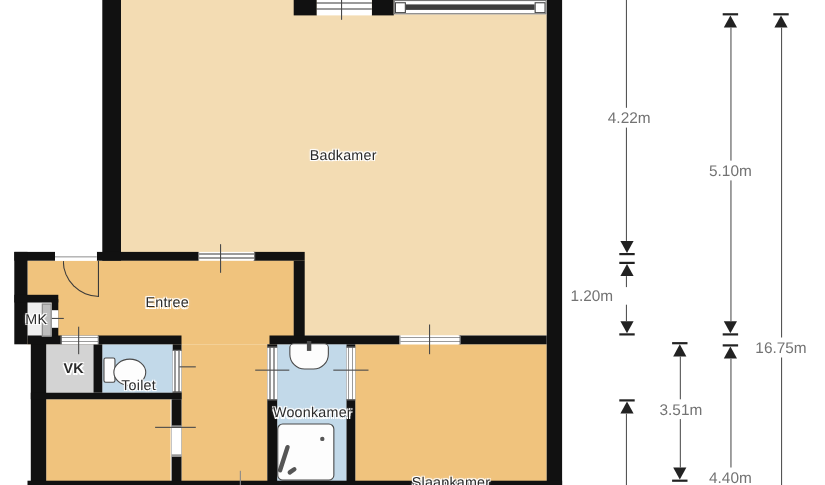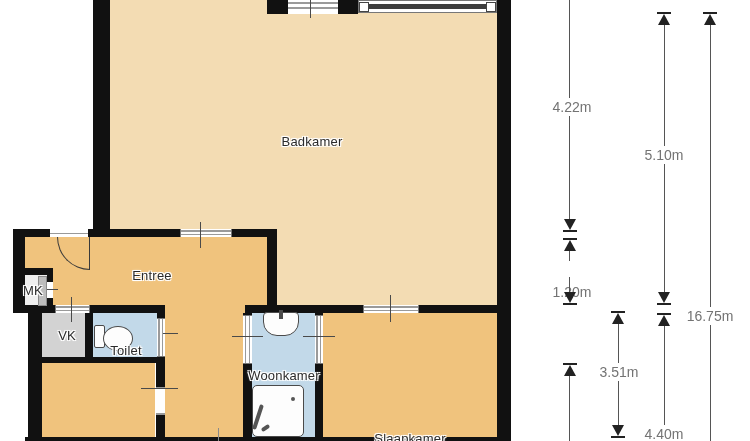--- a/index.html
+++ b/index.html
@@ -141,34 +141,34 @@
   <div class="abs" style="left:279px;top:310px;width:4px;height:9px;background:#4a4a4a;"></div>
 
   <div class="fix" style="left:252px;top:385px;width:52px;height:52px;border-radius:5px;"></div>
   <div class="abs" style="left:291px;top:397px;width:4px;height:4px;background:#555;border-radius:50%;"></div>
   <div class="abs" style="left:256px;top:404px;width:4px;height:26px;background:#555;border-radius:2px;transform:rotate(18deg);"></div>
   <div class="abs" style="left:261px;top:426px;width:9px;height:4px;background:#555;border-radius:2px;transform:rotate(-35deg);"></div>
 
   <div class="roomlabel" style="left:312px;top:141px;">Badkamer</div>
   <div class="roomlabel" style="left:152px;top:275px;">Entree</div>
   <div class="roomlabel" style="left:33px;top:290px;">MK</div>
-  <div class="roomlabel" style="left:67px;top:335px;">VK</div>
+  <div class="roomlabel" style="left:67px;top:335px;font-weight:bold;">VK</div>
   <div class="roomlabel" style="left:126px;top:350px;">Toilet</div>
   <div class="roomlabel" style="left:284px;top:375px;">Woonkamer</div>
   <div class="roomlabel" style="left:410px;top:438px;">Slaapkamer</div>
 
   <div class="dimline" style="left:569px;top:0;height:99px;"></div>
   <div class="dimlabel" style="left:572px;top:107px;">4.22m</div>
   <div class="dimline" style="left:569px;top:116px;height:103px;"></div>
   <div class="arr down" style="left:564px;top:219px;"></div>
   <div class="dimbar" style="left:563px;top:230px;"></div>
   <div class="dimbar" style="left:563px;top:238px;"></div>
   <div class="arr up" style="left:564px;top:240px;"></div>
   <div class="dimline" style="left:569px;top:251px;height:10px;"></div>
-  <div class="dimlabel" style="left:572px;top:269px;margin-top:23px;">1.20m</div>
+  <div class="dimlabel" style="left:538px;top:269px;">1.20m</div>
   <div class="dimline" style="left:569px;top:277px;height:15px;"></div>
   <div class="arr down" style="left:564px;top:292px;"></div>
   <div class="dimbar" style="left:563px;top:303px;"></div>
   <div class="dimbar" style="left:563px;top:363px;"></div>
   <div class="arr up" style="left:564px;top:365px;"></div>
   <div class="dimline" style="left:569px;top:376px;height:65px;"></div>
 
   <div class="dimbar" style="left:611px;top:311px;"></div>
   <div class="arr up" style="left:612px;top:313px;"></div>
   <div class="dimline" style="left:618px;top:324px;height:40px;"></div>

